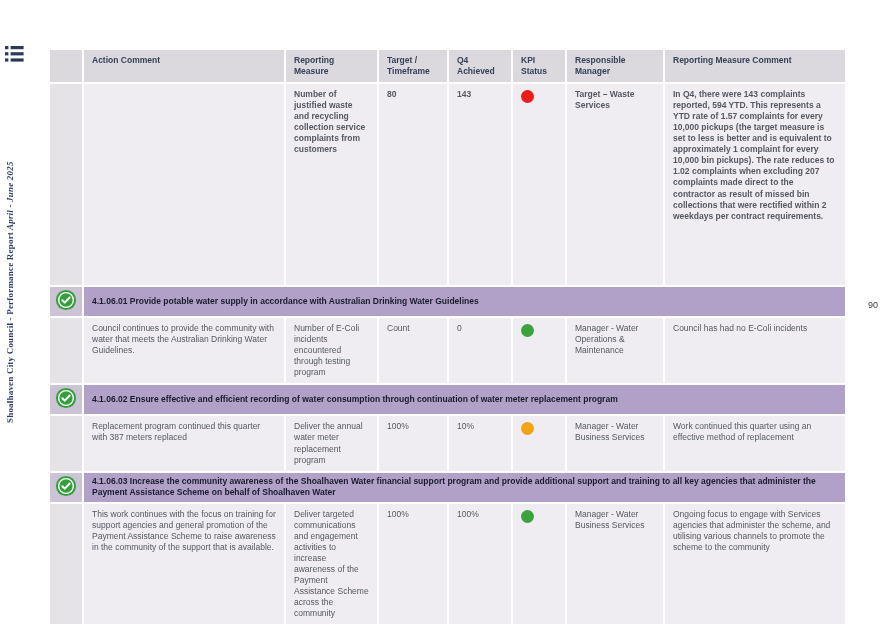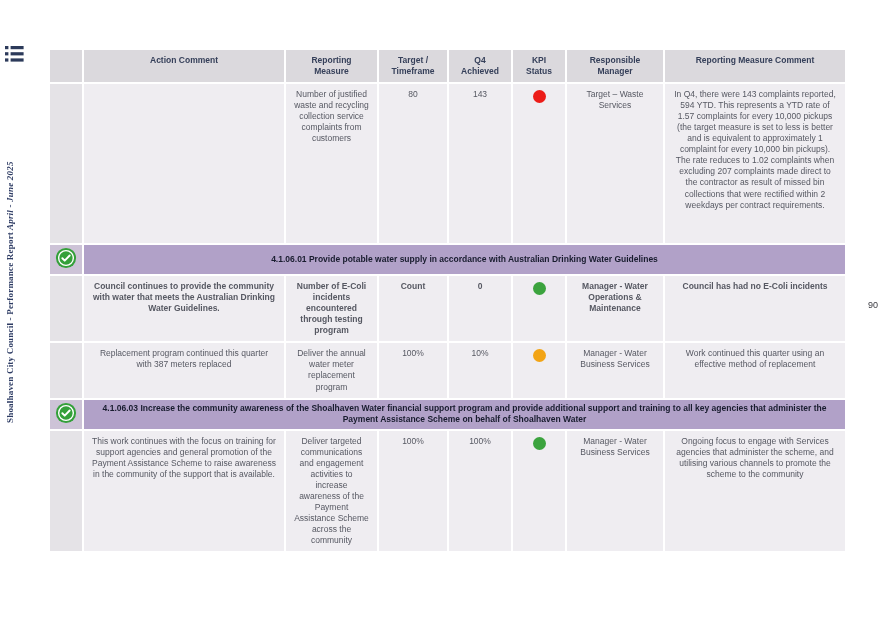--- a/index.html
+++ b/index.html
@@ -51,21 +51,21 @@
     position:absolute; left:48px; top:48px; width:799px;
   }
   table{
     width:799px;
     table-layout:fixed;
     border-collapse:separate;
     border-spacing:2px 2px;
   }
   td,th{
     vertical-align:top;
-    text-align:center;
+    text-align:left;
     padding:5px 8px;
     font-size:8.5px;
     line-height:1.3;
     color:#565862;
     overflow:hidden;
   }
   th{
     background:var(--header-bg);
     color:#36405a;
     font-weight:bold;
@@ -90,23 +90,23 @@
     display:inline-block;
     width:13px;height:13px;border-radius:50%;
     margin-top:1px;
     background:#999;
   }
   .kpi-red{background:var(--kpi-red);}
   .kpi-green{background:var(--kpi-green);}
   .kpi-orange{background:var(--kpi-orange);}
   
   .h-header td, .h-header th{height:28px;}
-  .h-r1 td{height:159px;}
+  .h-r1 td{height:201px;font-weight:bold;}
   .h-s td{height:27px;}
-  .h-r2 td{height:60px;font-weight:bold;}
+  .h-r2 td{height:60px;}
   .h-r3 td{height:47px;}
   .h-s3 td{height:28px;}
   .h-r4 td{height:99px;}
 </style>
 </head>
 <body>
 
 <button class="list-icon-btn" aria-label="list">
   <svg width="19" height="18" viewBox="0 0 19 18">
     <g fill="#2c3a5a">
@@ -176,20 +176,30 @@
     <td class="check-col"></td>
     <td>Council continues to provide the community with water that meets the Australian Drinking Water Guidelines.</td>
     <td>Number of E-Coli incidents encountered through testing program</td>
     <td>Count</td>
     <td>0</td>
     <td><span class="kpi-dot kpi-green"></span></td>
     <td>Manager - Water Operations &amp; Maintenance</td>
     <td>Council has had no E-Coli incidents</td>
   </tr>
 
+  <tr class="section-row h-s">
+    <td class="check-col">
+      <svg width="22" height="22" viewBox="0 0 24 24">
+        <circle cx="12" cy="12" r="11" fill="#34a03a"></circle>
+        <circle cx="12" cy="12" r="8" fill="none" stroke="#ffffff" stroke-width="1.5"></circle>
+        <path d="M8 12.3 l2.6 2.6 l5.4-5.6" fill="none" stroke="#ffffff" stroke-width="2.1" stroke-linecap="round" stroke-linejoin="round"></path>
+      </svg>
+    </td>
+    <td class="band" colspan="7">4.1.06.02 Ensure effective and efficient recording of water consumption through continuation of water meter replacement program</td>
+  </tr>
 
   <tr class="h-r3">
     <td class="check-col"></td>
     <td>Replacement program continued this quarter with 387 meters replaced</td>
     <td>Deliver the annual water meter replacement program</td>
     <td>100%</td>
     <td>10%</td>
     <td><span class="kpi-dot kpi-orange"></span></td>
     <td>Manager - Water Business Services</td>
     <td>Work continued this quarter using an effective method of replacement</td>

